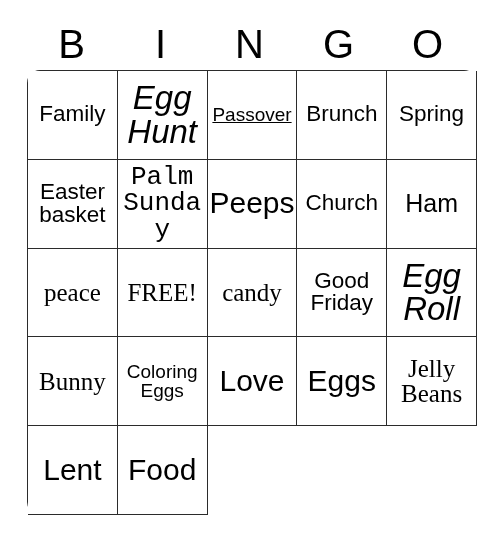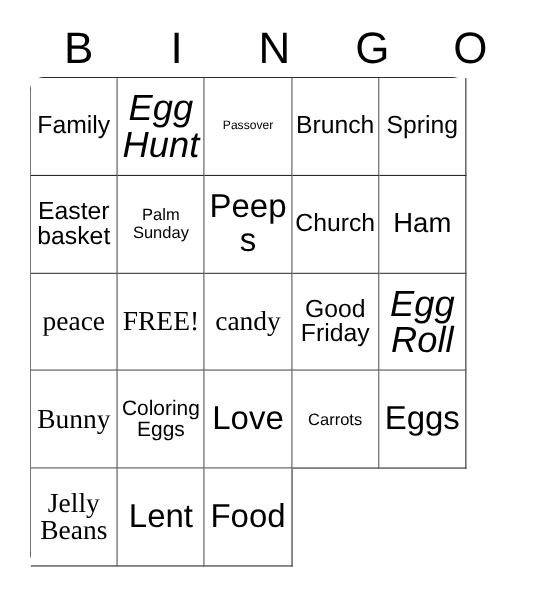--- a/index.html
+++ b/index.html
@@ -45,21 +45,21 @@
     letter-spacing: 0px;
     color: #000000;
     user-select: none;
   }
 
   
   #bingo-grid {
     position: absolute;
     left: 27px;
     top: 70px;
-    width: 397px;
+    width: 450px;
     height: 445px;
     box-sizing: border-box;
     border-top: 1.5px solid #2b2b2b;
     border-left: 1.5px solid #2b2b2b;
     display: grid;
     grid-template-columns: repeat(5, 1fr);
     grid-template-rows: repeat(5, 1fr);
     background: #ffffff;
     border-radius: 13px;
   }
@@ -80,23 +80,23 @@
   .cell-text {
     display: block;
     width: 100%;
     line-height: 1.02;
     word-wrap: break-word;
     white-space: pre-line;
     color: #000000;
   }
 
   
-  .sz-xs   { font-size: 11px; }
+  .sz-xs   { font-size: 19px; text-decoration: underline; }
   .sz-s    { font-size: 19px; }
-  .sz-m    { font-size: 15px; }
+  .sz-m    { font-size: 26px; font-family: Liberation Mono, monospace; }
   .sz-ml   { font-size: 22.5px; }
   .sz-l    { font-size: 25px; font-family: Liberation Serif, serif; }
   .sz-xl   { font-size: 30px; }
   .sz-xxl  { font-size: 33px; font-style: italic; }
   .sz-xxxl { font-size: 25px; }
 </style>
 </head>
 <body>
 
 <div id="card-root">
@@ -169,23 +169,20 @@
     </div>
     <div class="bingo-cell">
       <span class="cell-text sz-s">Coloring
 Eggs</span>
     </div>
     <div class="bingo-cell">
       <span class="cell-text sz-xl">Love</span>
     </div>
 
     <div class="bingo-cell">
-      <span class="cell-text sz-m">Carrots</span>
-    </div>
-    <div class="bingo-cell">
       <span class="cell-text sz-xl">Eggs</span>
     </div>
     <div class="bingo-cell">
       <span class="cell-text sz-l">Jelly
 Beans</span>
     </div>
     <div class="bingo-cell">
       <span class="cell-text sz-xl">Lent</span>
     </div>
     <div class="bingo-cell">

